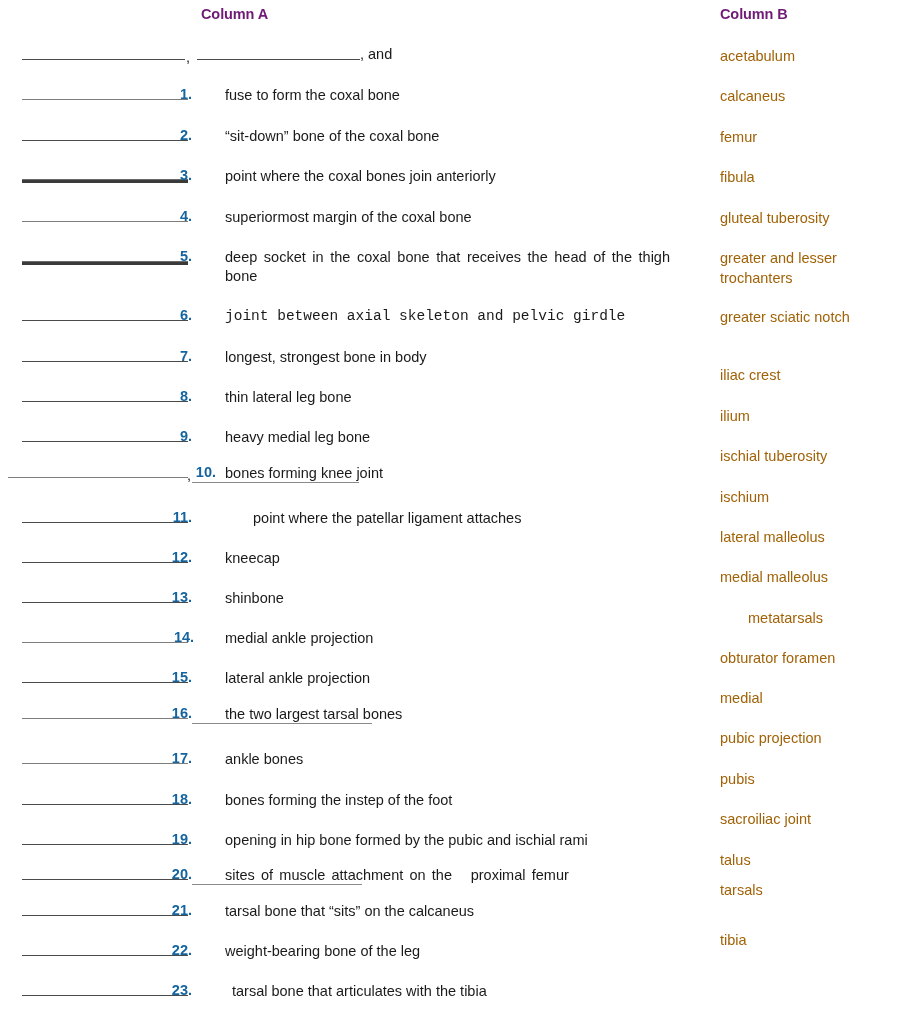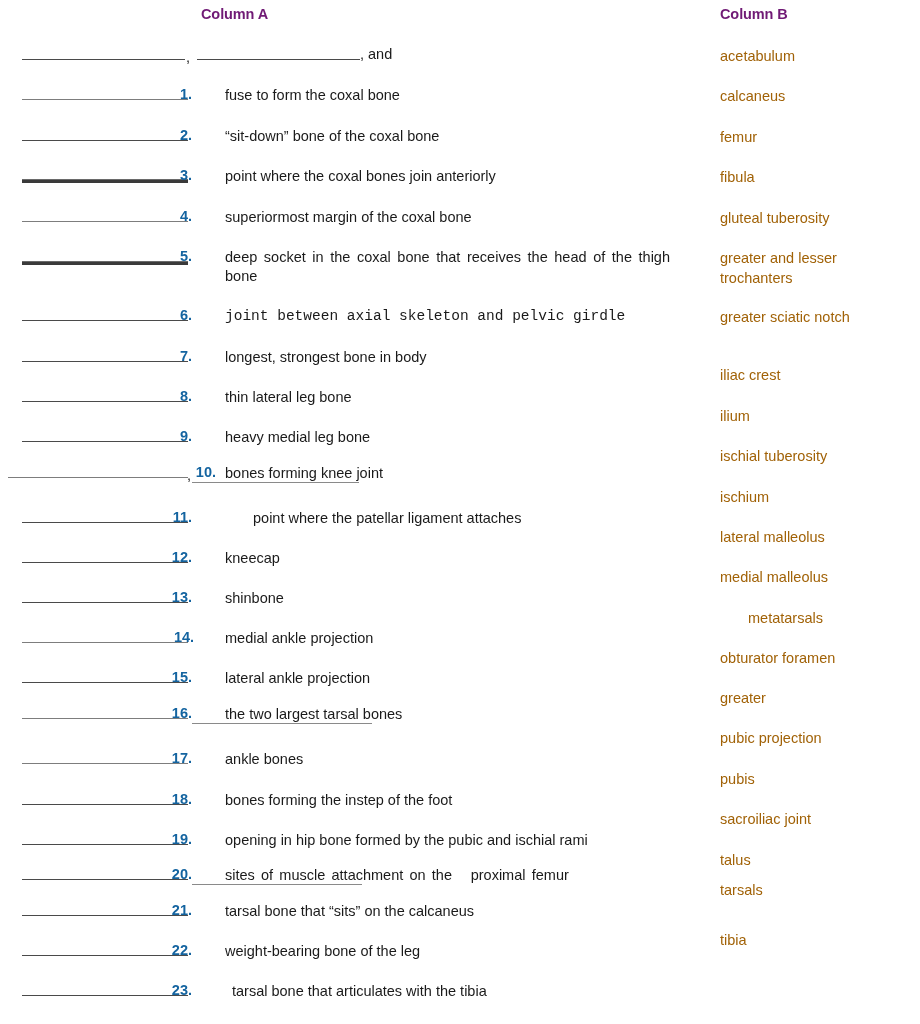--- a/index.html
+++ b/index.html
@@ -293,21 +293,21 @@
     <div class="bterm" style="top:248px;">greater and lesser trochanters</div>
     <div class="bterm" style="top:307px;">greater sciatic notch</div>
     <div class="bterm" style="top:365px;">iliac crest</div>
     <div class="bterm" style="top:406px;">ilium</div>
     <div class="bterm" style="top:446px;">ischial tuberosity</div>
     <div class="bterm" style="top:487px;">ischium</div>
     <div class="bterm" style="top:527px;">lateral malleolus</div>
     <div class="bterm" style="top:567px;">medial malleolus</div>
     <div class="bterm" style="top:608px;margin-left:28px;">metatarsals</div>
     <div class="bterm" style="top:648px;">obturator foramen</div>
-    <div class="bterm" style="top:688px;">greater</div>
+    <div class="bterm" style="top:688px;">medial</div>
     <div class="bterm" style="top:728px;">pubic projection</div>
     <div class="bterm" style="top:769px;">pubis</div>
     <div class="bterm" style="top:809px;">sacroiliac joint</div>
     <div class="bterm" style="top:850px;">talus</div>
     <div class="bterm" style="top:880px;">tarsals</div>
     <div class="bterm" style="top:930px;">tibia</div>
     <div class="bterm" style="top:1008px;margin-top:12px;">tibial tuberosity</div>
   </div>
 
 </div>

